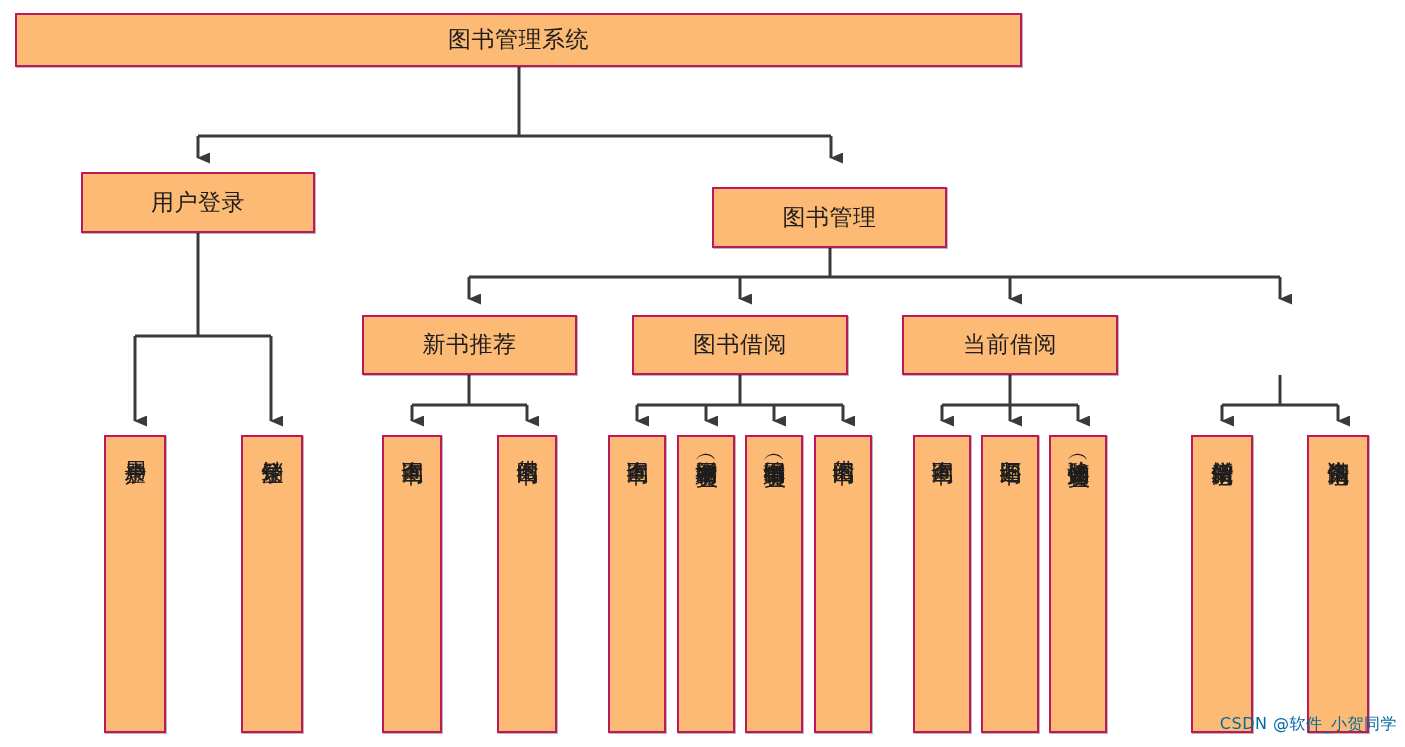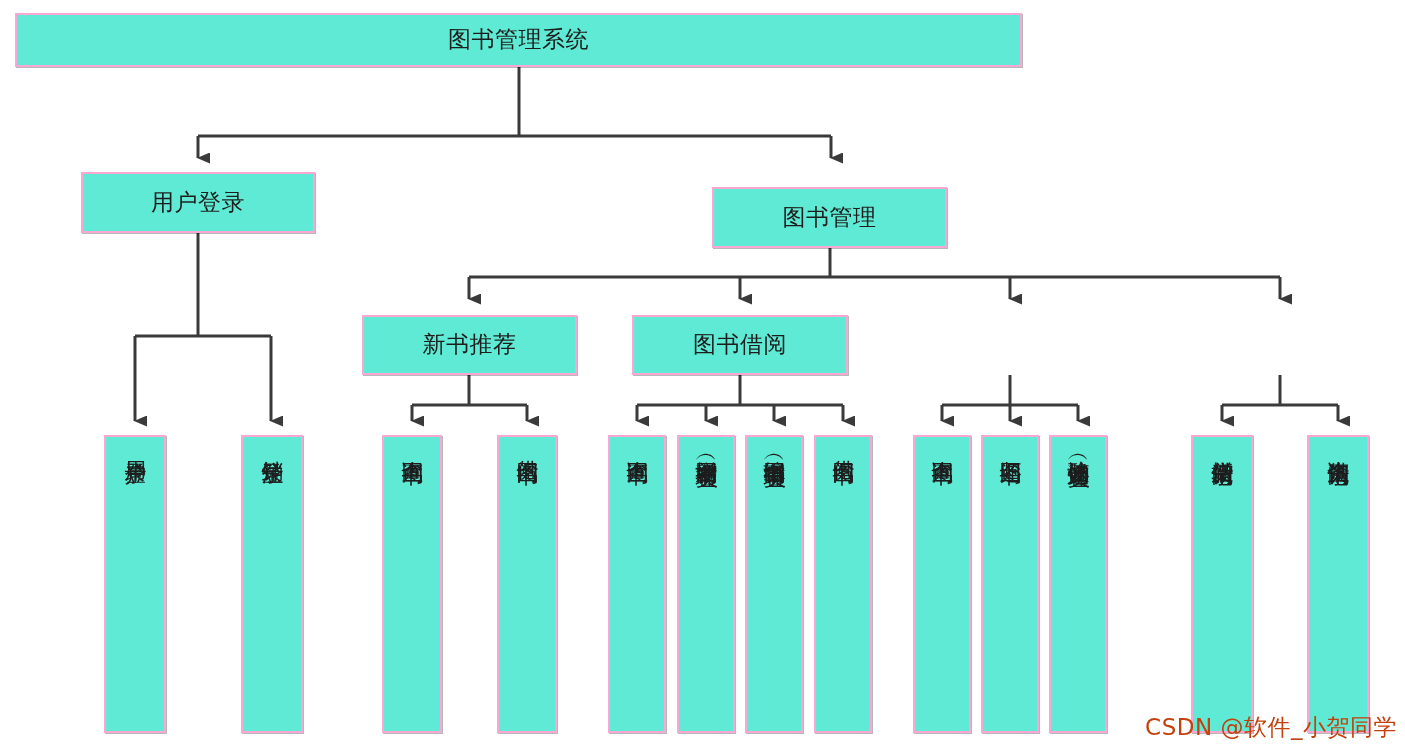--- a/index.html
+++ b/index.html
@@ -22,22 +22,22 @@
     position: absolute;
     left: 0;
     top: 0;
     width: 1405px;
     height: 747px;
     pointer-events: none;
   }
   .node {
     position: absolute;
     box-sizing: border-box;
-    border: 2px solid #f9a8d4;
-    background: #5eead4;
+    border: 2px solid #be185d;
+    background: #fdba74;
     display: flex;
     align-items: center;
     justify-content: center;
     color: #1d1d1d;
     box-shadow: 1px 1px 0 rgba(0,0,0,0.28);
   }
   .node.horiz {
     font-size: 23px;
     letter-spacing: 0.5px;
     line-height: 1.1;
@@ -55,23 +55,23 @@
     text-orientation: upright;
     font-size: 22px;
     line-height: 1.22;
     letter-spacing: 1px;
     white-space: nowrap;
     color: #1d1d1d;
   }
   .watermark {
     position: absolute;
     right: 8px;
-    bottom: 4px;
-    font-size: 23px;
-    color: #c2410c;
+    bottom: 12px;
+    font-size: 16px;
+    color: #0369a1;
     letter-spacing: 0.5px;
     white-space: nowrap;
     user-select: none;
   }
 </style>
 </head>
 <body>
 
 <div id="canvas">
 
@@ -138,20 +138,23 @@
   </div>
 
   <div class="node horiz" style="left:362px; top:315px; width:215px; height:60px;">
     <span>新书推荐</span>
   </div>
 
   <div class="node horiz" style="left:632px; top:315px; width:216px; height:60px;">
     <span>图书借阅</span>
   </div>
 
+  <div class="node horiz" style="left:902px; top:315px; width:216px; height:60px;">
+    <span>当前借阅</span>
+  </div>
 
 
   <div class="node vert" style="left:104px; top:435px; width:62px; height:298px;">
     <span class="vlabel">用户登录</span>
   </div>
 
   <div class="node vert" style="left:241px; top:435px; width:62px; height:298px;">
     <span class="vlabel">注销登录</span>
   </div>
 

